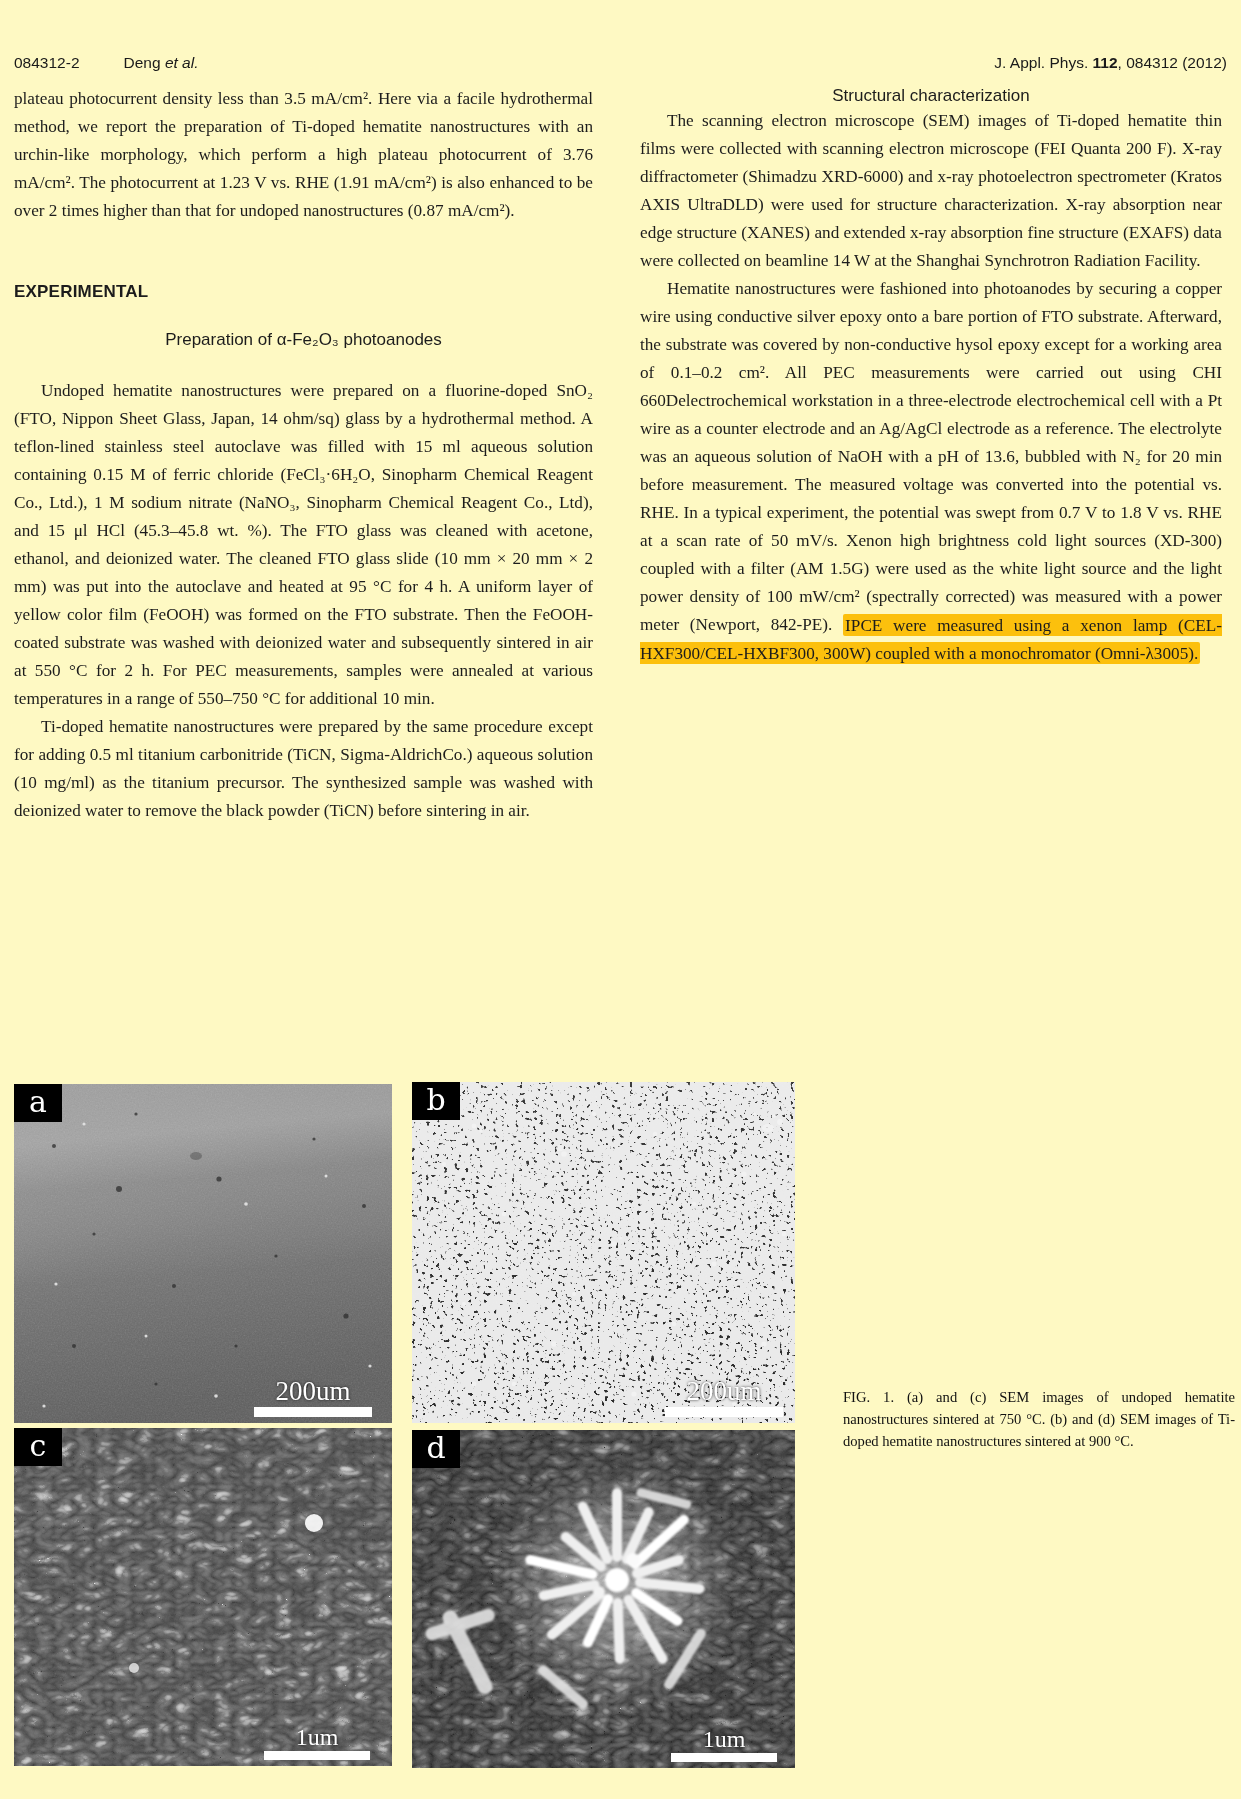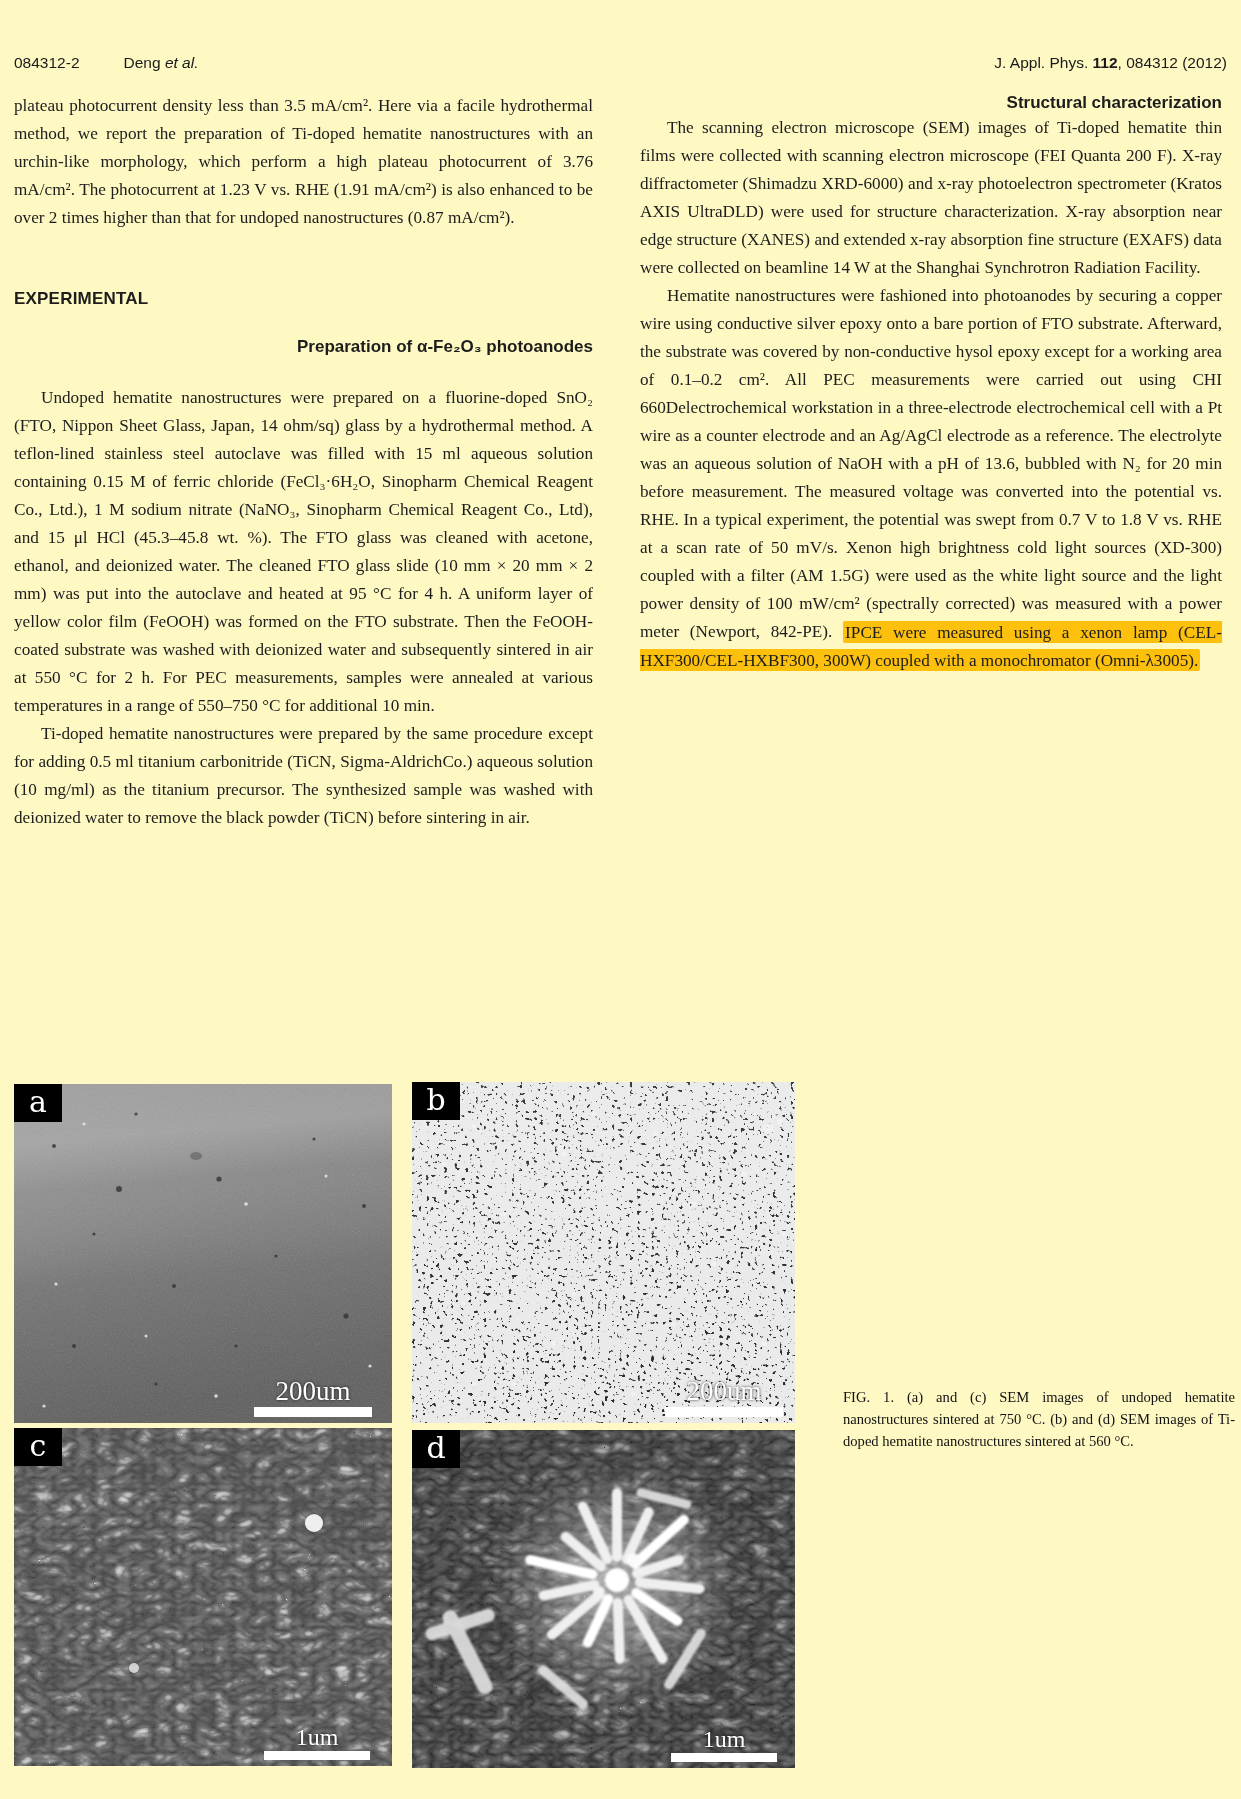--- a/index.html
+++ b/index.html
@@ -8,30 +8,30 @@
     font-family:"Liberation Serif","DejaVu Serif",serif;color:#1c1c1c;
     overflow:hidden;margin:0 auto;
   }
   
   .hdr{position:absolute;top:54px;left:14px;right:14px;height:22px;
     font-family:"Liberation Sans","DejaVu Sans",sans-serif;font-size:15.5px;color:#1a1a1a;}
   .hdr-left{position:absolute;left:0;top:0;}
   .hdr-left .authors{margin-left:44px;}
   .hdr-right{position:absolute;right:0;top:0;}
   
-  .col{position:absolute;top:92px;font-size:17.2px;line-height:28px;text-align:justify;}
+  .col{position:absolute;top:85px;font-size:17.2px;line-height:28px;text-align:justify;}
   .col-left{left:14px;width:579px;}
   .col-right{left:640px;width:582px;}
   .col p{margin:0;}
   p.indent{text-indent:27px;}
   p.sp{margin-top:26px;}
   h2.sec{font-family:"Liberation Sans","DejaVu Sans",sans-serif;font-size:17px;line-height:22px;
     font-weight:bold;margin:56px 0 0 0;text-align:left;letter-spacing:0.2px;}
   h3.subsec{font-family:"Liberation Sans","DejaVu Sans",sans-serif;font-size:17px;line-height:22px;
-    font-weight:bold;margin:26px 0 0 0;text-align:right;}
+    font-weight:normal;margin:26px 0 0 0;text-align:center;}
   h3.first{margin-top:0;}
   .mt22{margin-top:22px;}
   .mt36{margin-top:36px;}
   .hl{background:#fcc00d;padding:1.5px 2px;border-radius:2px;}
   
   .fig-panel{position:absolute;background:#111;overflow:hidden;}
   .fig-panel svg{position:absolute;left:0;top:0;display:block;}
   .panel-label{position:absolute;left:0;top:0;width:48px;height:38px;background:#000;color:#fff;
     font-family:"DejaVu Serif",serif;font-size:30px;line-height:36px;text-align:center;}
   .scalebar{position:absolute;text-align:center;color:#fff;}
@@ -268,15 +268,15 @@
         </g>
       </g>
     </svg>
     <div class="panel-label">d</div>
     <div class="scalebar sb-1" style="right:18px;bottom:6px">
       <div class="txt">1um</div>
       <div class="bar"></div>
     </div>
   </div>
 
-  <div class="fig-caption">FIG. 1. (a) and (c) SEM images of undoped hematite nanostructures sintered at 750 °C. (b) and (d) SEM images of Ti-doped hematite nanostructures sintered at 560 °C.</div>
+  <div class="fig-caption">FIG. 1. (a) and (c) SEM images of undoped hematite nanostructures sintered at 750 °C. (b) and (d) SEM images of Ti-doped hematite nanostructures sintered at 900 °C.</div>
 
 </div>
 
 </body></html>

